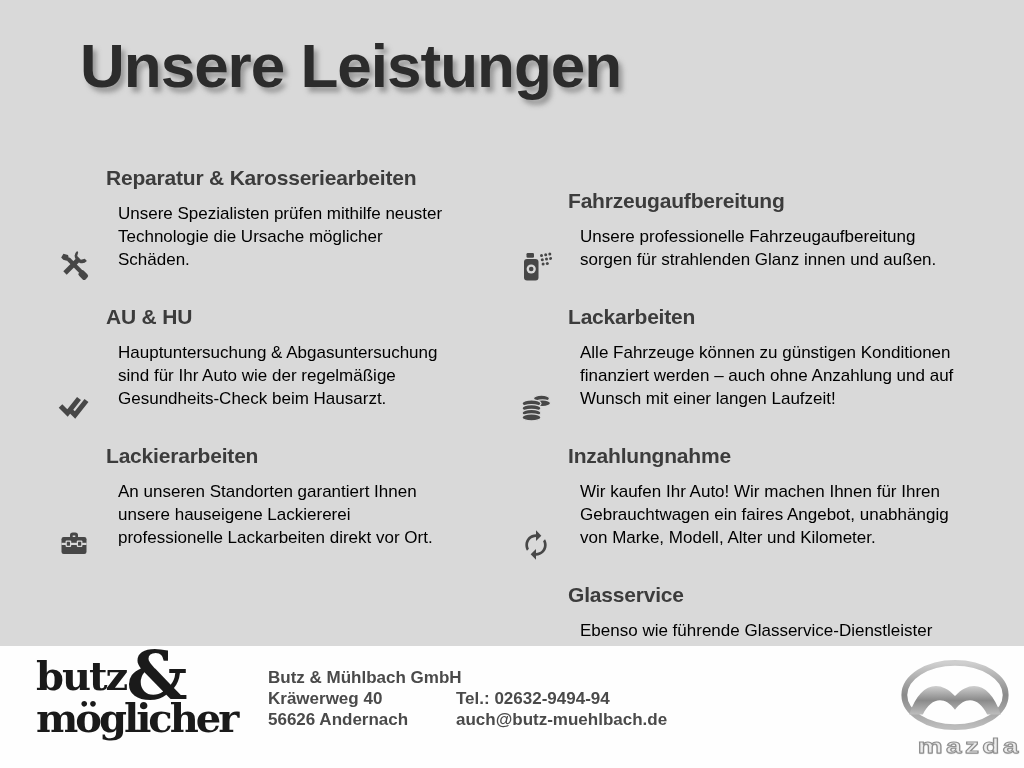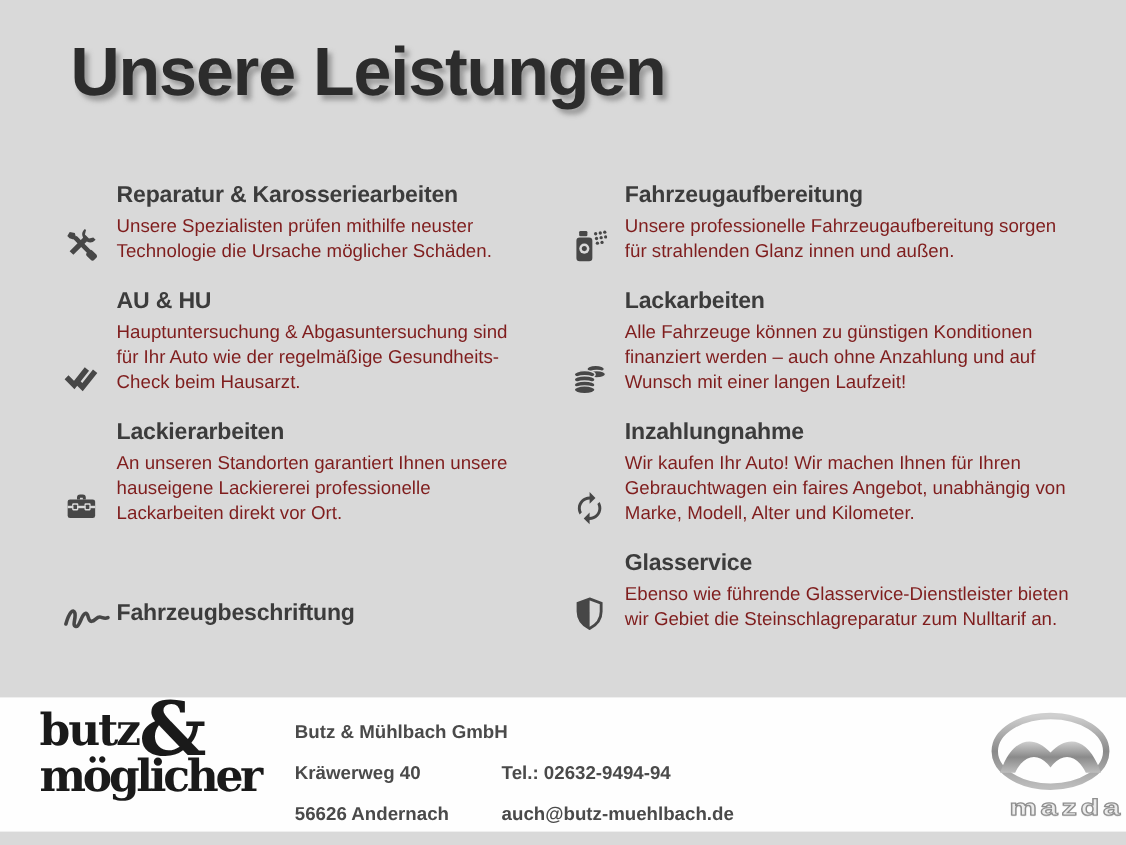--- a/index.html
+++ b/index.html
@@ -5,21 +5,21 @@
   * { margin:0; padding:0; box-sizing:border-box; }
   html,body { width:1024px; height:768px; overflow:hidden; }
   body {
     font-family: "Liberation Sans", sans-serif;
     background:#d9d9d9;
     position:relative;
   }
   .page { position:absolute; inset:0; }
 
   .main-title {
-    position:absolute; left:64px; top:30px;
+    position:absolute; left:80px; top:30px;
     font-size:62px; font-weight:bold; color:#2c2c2c;
     letter-spacing:-1px;
     text-shadow: 4px 5px 5px rgba(100,100,100,0.55);
   }
 
   .services {
     position:absolute; left:58px; top:166px;
     display:grid;
     grid-template-columns: 462px 466px;
     row-gap:22px;
@@ -28,42 +28,42 @@
   .item .icon { flex:0 0 34px; width:34px; margin-right:14px; margin-top:1px; }
   .item .icon svg { display:block; }
   .icon.sig svg { margin-top:9px; }
   .txt-l { width:358px; }
   .txt-r { width:408px; }
   .item h2 {
     font-size:21px; font-weight:bold; color:#3c3c3c;
     margin:0 0 4px 0; letter-spacing:-0.2px;
   }
   .item p {
-    font-size:17px; color:#7f1d1d; line-height:23px; margin:0;
+    font-size:17px; color:#000000; line-height:23px; margin:12px;
   }
 
   .footer {
-    position:absolute; left:0; right:0; bottom:12px; height:122px;
+    position:absolute; left:0; right:0; bottom:0; height:122px;
     background:#fefefe;
   }
 
   .bm-logo {
     position:absolute; left:36px; top:8px;
     font-family:"DejaVu Serif", serif; font-weight:bold; color:#1a1a1a;
     line-height:1;
   }
   .bm-line1 { font-size:40px; letter-spacing:-2px; display:flex; align-items:flex-end; }
   .bm-amp { font-size:68px; line-height:0.62; margin-left:0px; letter-spacing:0; }
   .bm-line2 { font-size:40px; letter-spacing:-3px; margin-top:2px; }
 
   .contact {
     position:absolute; left:268px; top:22px;
     font-size:17px; font-weight:bold; color:#4a4a4a;
     display:grid; grid-template-columns:188px auto;
-    row-gap:18px; line-height:19px;
+    row-gap:2px; line-height:19px;
   }
   .contact .span2 { grid-column:1 / span 2; }
 
   .mazda {
     position:absolute; left:886px; top:12px; width:128px; text-align:right;
   }
   .mazda-word {
     font-size:25px; font-weight:bold; letter-spacing:3px;
     color:#ececec; -webkit-text-stroke:1.2px #8f8f8f;
     text-shadow:0 1px 1px rgba(120,120,120,0.6);

